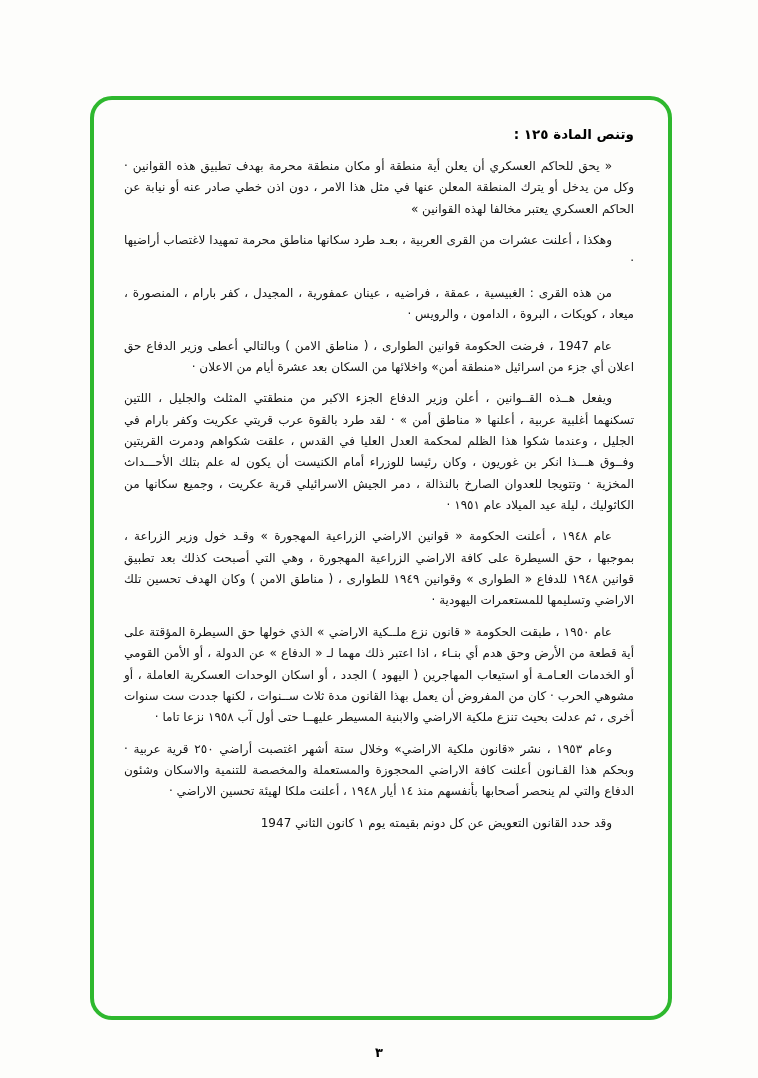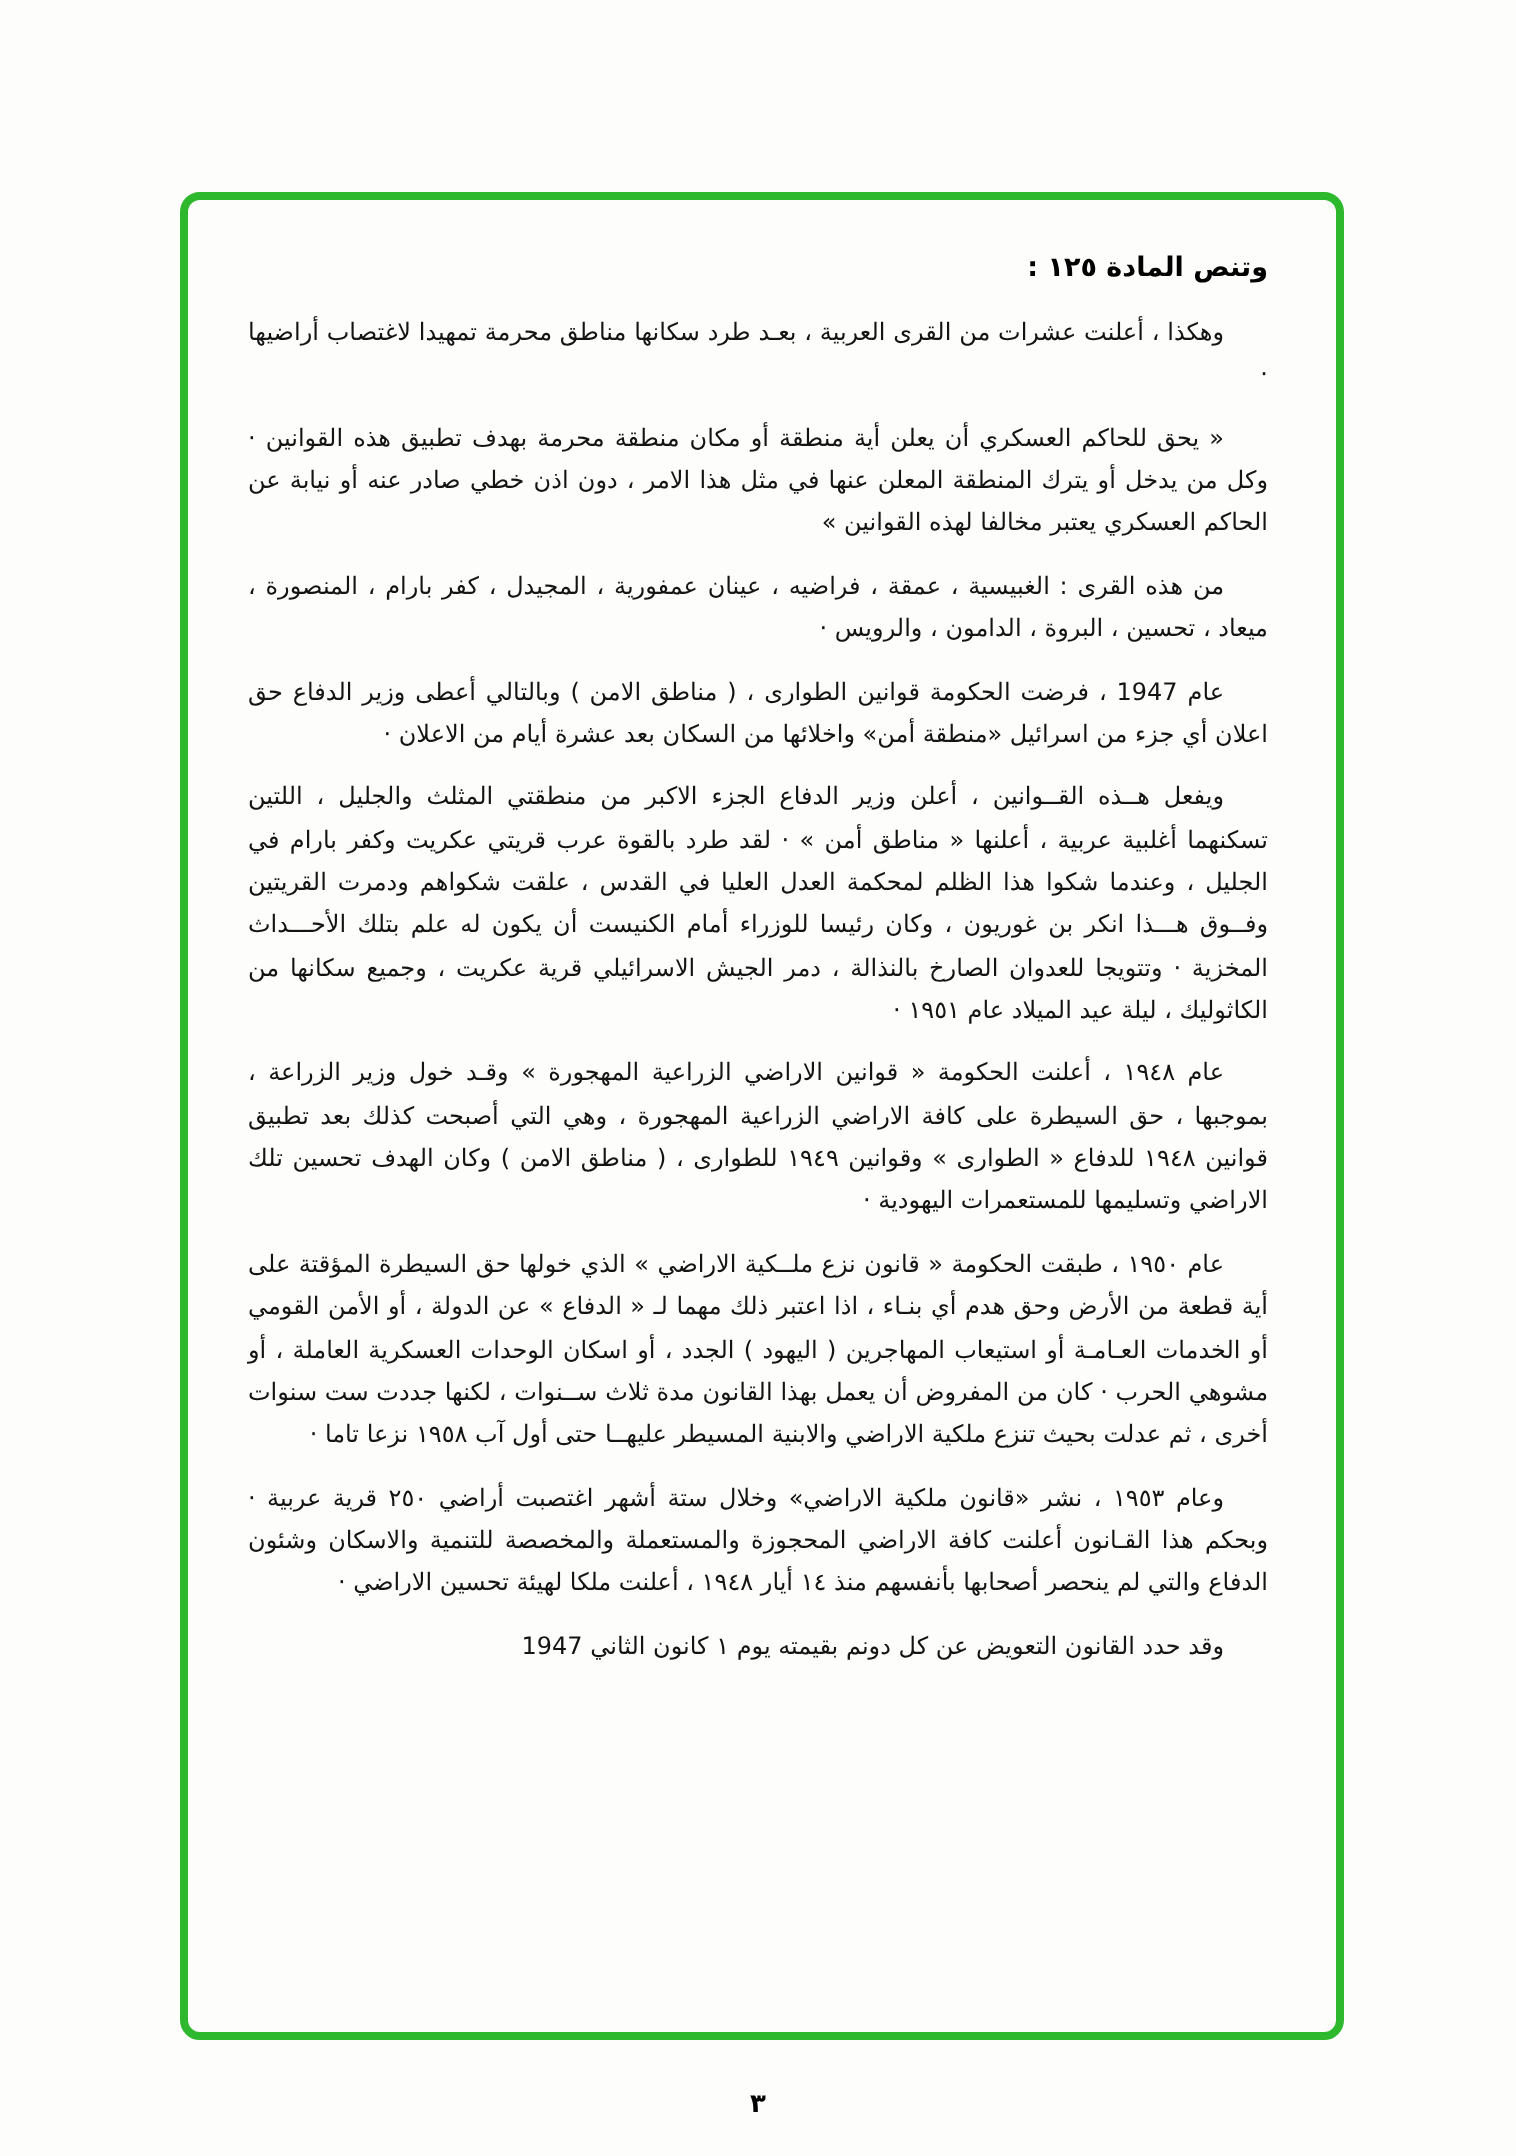--- a/index.html
+++ b/index.html
@@ -37,21 +37,21 @@
     color: #222;
     margin-top: 8px;
   }
   .green-box {
     position: absolute;
     left: 90px;
     right: 86px;
     top: 96px;
     bottom: 58px;
     border: 4px solid #2eb82e;
-    border-radius: 10px;
+    border-radius: 22px;
     background: #fdfdfb;
     padding: 22px 34px 18px 30px;
     box-sizing: border-box;
     direction: rtl;
     overflow: hidden;
   }
   .article-heading {
     font-size: 13.5px;
     font-weight: bold;
     margin: 4px 0 14px 0;
@@ -79,23 +79,23 @@
 </head>
 <body>
 
 <div class="page">
 
 
   <div class="green-box">
     <div class="article-heading">وتنص المادة ١٢٥ :</div>
 
     <div class="body-text">
+      <p>« يحق للحاكم العسكري أن يعلن أية منطقة أو مكان منطقة محرمة بهدف تطبيق هذه القوانين · وكل من يدخل أو يترك المنطقة المعلن عنها في مثل هذا الامر ، دون اذن خطي صادر عنه أو نيابة عن الحاكم العسكري يعتبر مخالفا لهذه القوانين »</p>
       <p>وهكذا ، أعلنت عشرات من القرى العربية ، بعـد طرد سكانها مناطق محرمة تمهيدا لاغتصاب أراضيها ·</p>
-      <p>« يحق للحاكم العسكري أن يعلن أية منطقة أو مكان منطقة محرمة بهدف تطبيق هذه القوانين · وكل من يدخل أو يترك المنطقة المعلن عنها في مثل هذا الامر ، دون اذن خطي صادر عنه أو نيابة عن الحاكم العسكري يعتبر مخالفا لهذه القوانين »</p>
-      <p>من هذه القرى : الغبيسية ، عمقة ، فراضيه ، عينان عمفورية ، المجيدل ، كفر بارام ، المنصورة ، ميعاد ، تحسين ، البروة ، الدامون ، والرويس ·</p>
+      <p>من هذه القرى : الغبيسية ، عمقة ، فراضيه ، عينان عمفورية ، المجيدل ، كفر بارام ، المنصورة ، ميعاد ، كويكات ، البروة ، الدامون ، والرويس ·</p>
       <p>عام 1947 ، فرضت الحكومة قوانين الطوارى ، ( مناطق الامن ) وبالتالي أعطى وزير الدفاع حق اعلان أي جزء من اسرائيل «منطقة أمن» واخلائها من السكان بعد عشرة أيام من الاعلان ·</p>
       <p>ويفعل هــذه القــوانين ، أعلن وزير الدفاع الجزء الاكبر من منطقتي المثلث والجليل ، اللتين تسكنهما أغلبية عربية ، أعلنها « مناطق أمن » · لقد طرد بالقوة عرب قريتي عكريت وكفر بارام في الجليل ، وعندما شكوا هذا الظلم لمحكمة العدل العليا في القدس ، علقت شكواهم ودمرت القريتين وفــوق هـــذا انكر بن غوريون ، وكان رئيسا للوزراء أمام الكنيست أن يكون له علم بتلك الأحـــداث المخزية · وتتويجا للعدوان الصارخ بالنذالة ، دمر الجيش الاسرائيلي قرية عكريت ، وجميع سكانها من الكاثوليك ، ليلة عيد الميلاد عام ١٩٥١ ·</p>
       <p>عام ١٩٤٨ ، أعلنت الحكومة « قوانين الاراضي الزراعية المهجورة » وقـد خول وزير الزراعة ، بموجبها ، حق السيطرة على كافة الاراضي الزراعية المهجورة ، وهي التي أصبحت كذلك بعد تطبيق قوانين ١٩٤٨ للدفاع « الطوارى » وقوانين ١٩٤٩ للطوارى ، ( مناطق الامن ) وكان الهدف تحسين تلك الاراضي وتسليمها للمستعمرات اليهودية ·</p>
       <p>عام ١٩٥٠ ، طبقت الحكومة « قانون نزع ملــكية الاراضي » الذي خولها حق السيطرة المؤقتة على أية قطعة من الأرض وحق هدم أي بنـاء ، اذا اعتبر ذلك مهما لـ « الدفاع » عن الدولة ، أو الأمن القومي أو الخدمات العـامـة أو استيعاب المهاجرين ( اليهود ) الجدد ، أو اسكان الوحدات العسكرية العاملة ، أو مشوهي الحرب · كان من المفروض أن يعمل بهذا القانون مدة ثلاث ســنوات ، لكنها جددت ست سنوات أخرى ، ثم عدلت بحيث تنزع ملكية الاراضي والابنية المسيطر عليهــا حتى أول آب ١٩٥٨ نزعا تاما ·</p>
       <p>وعام ١٩٥٣ ، نشر «قانون ملكية الاراضي» وخلال ستة أشهر اغتصبت أراضي ٢٥٠ قرية عربية · وبحكم هذا القـانون أعلنت كافة الاراضي المحجوزة والمستعملة والمخصصة للتنمية والاسكان وشئون الدفاع والتي لم ينحصر أصحابها بأنفسهم منذ ١٤ أيار ١٩٤٨ ، أعلنت ملكا لهيئة تحسين الاراضي ·</p>
       <p>وقد حدد القانون التعويض عن كل دونم بقيمته يوم ١ كانون الثاني 1947</p>
     </div>
   </div>
 
   <div class="page-number">٣</div>

